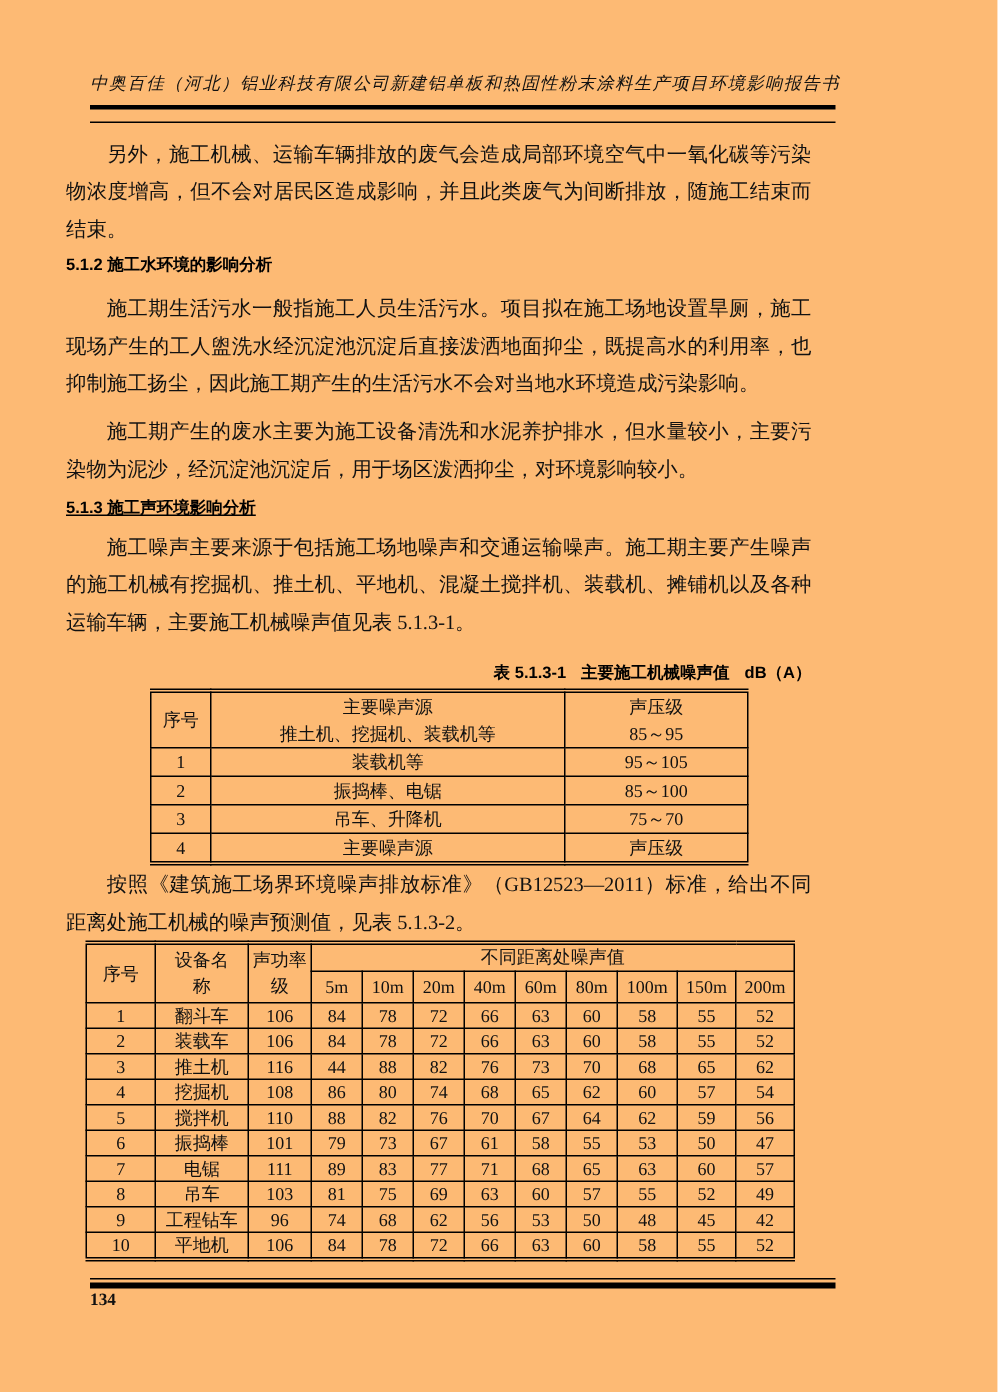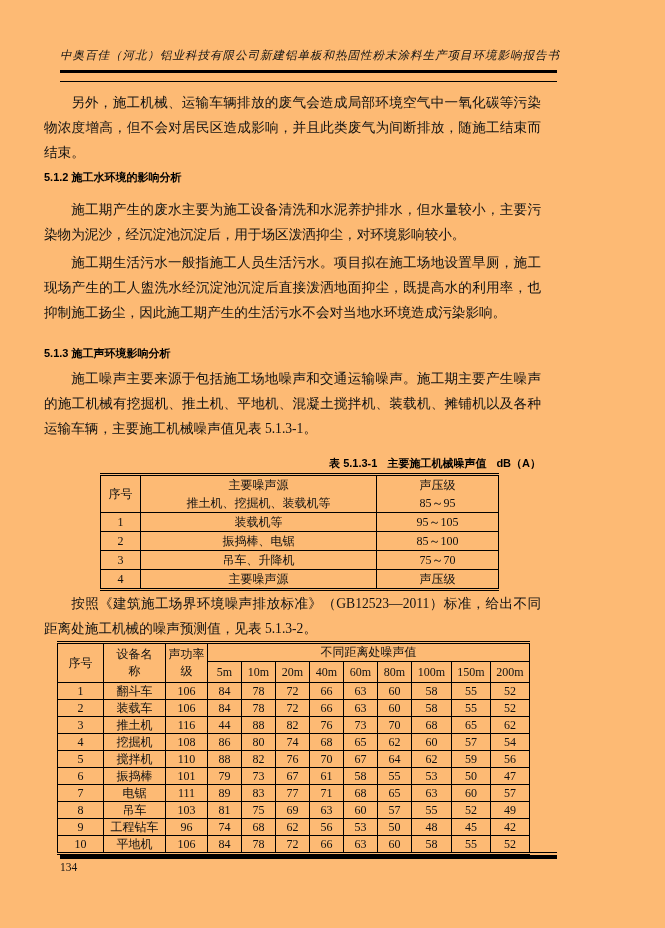--- a/index.html
+++ b/index.html
@@ -37,21 +37,21 @@
   .sec-heading {
     font-family: "Liberation Sans", "DejaVu Sans", sans-serif;
     font-size: 11px;
     font-weight: bold;
     line-height: 25px;
     color: #000;
   }
   .h512 { margin-top: 0; }
   .p2 { margin-top: 7px; }
   .p3 { margin-top: 3px; }
-  .h513 { margin-top: 16px; }
+  .h513 { margin-top: 2px; text-decoration: underline; }
   .caption {
     font-family: "Liberation Sans", "DejaVu Sans", sans-serif;
     font-size: 11px;
     font-weight: bold;
     text-align: right;
     height: 20px;
     line-height: 20px;
     color: #000;
   }
   .cap1 { margin-top: 12px; }
@@ -74,43 +74,43 @@
   .pre { white-space: pre-line; }
   .t1 { width: 398px; margin-left: 56px; border-top: 3px double #000; border-bottom: 3px double #000; }
   .t1 thead td { height: 38px; line-height: 18px; }
   .t1 tbody td { height: 19px; line-height: 18px; }
   .t2 { width: 472px; margin-left: 13px; border-top: 3px double #000; border-bottom: 3px double #000; }
   .t2 .grp-row td { height: 18px; line-height: 17px; }
   .t2 .dist-row td { height: 21px; line-height: 20px; }
   .t2 .span2 { line-height: 16px; }
   .t2 tbody td { height: 17px; line-height: 16px; }
   
-  .ftr { position: absolute; top: 852px; left: 60px; width: 497px; }
+  .ftr { position: absolute; top: 852px; left: 60px; width: 497px; font-weight: bold; }
   .ftr-rule-thin  { height: 1px; background: #000; }
   .ftr-rule-thick { height: 4px; background: #000; margin-top: 2px; }
   .page-number { font-size: 11.5px; margin-top: 2px; color: #111; }
 </style>
 </head>
 <body>
 
 <div class="page">
 
   <div class="hdr">
     <div class="hdr-title">中奥百佳（河北）铝业科技有限公司新建铝单板和热固性粉末涂料生产项目环境影响报告书</div>
     <div class="hdr-rule-thick"></div>
     <div class="hdr-rule-thin"></div>
   </div>
 
   <div class="content">
     <p class="body p1">另外，施工机械、运输车辆排放的废气会造成局部环境空气中一氧化碳等污染物浓度增高，但不会对居民区造成影响，并且此类废气为间断排放，随施工结束而结束。</p>
 
     <div class="sec-heading h512">5.1.2 施工水环境的影响分析</div>
 
+    <p class="body p3">施工期生活污水一般指施工人员生活污水。项目拟在施工场地设置旱厕，施工现场产生的工人盥洗水经沉淀池沉淀后直接泼洒地面抑尘，既提高水的利用率，也抑制施工扬尘，因此施工期产生的生活污水不会对当地水环境造成污染影响。</p>
     <p class="body p2">施工期产生的废水主要为施工设备清洗和水泥养护排水，但水量较小，主要污染物为泥沙，经沉淀池沉淀后，用于场区泼洒抑尘，对环境影响较小。</p>
-    <p class="body p3">施工期生活污水一般指施工人员生活污水。项目拟在施工场地设置旱厕，施工现场产生的工人盥洗水经沉淀池沉淀后直接泼洒地面抑尘，既提高水的利用率，也抑制施工扬尘，因此施工期产生的生活污水不会对当地水环境造成污染影响。</p>
 
     <div class="sec-heading h513">5.1.3 施工声环境影响分析</div>
 
     <p class="body p4">施工噪声主要来源于包括施工场地噪声和交通运输噪声。施工期主要产生噪声的施工机械有挖掘机、推土机、平地机、混凝土搅拌机、装载机、摊铺机以及各种运输车辆，主要施工机械噪声值见表 5.1.3-1。</p>
 
     <div class="caption cap1">
       <span>表 5.1.3-1</span><span class="gap"></span><span>主要施工机械噪声值</span><span class="gap"></span><span>dB（A）</span>
     </div>
 
     <table class="t1">

